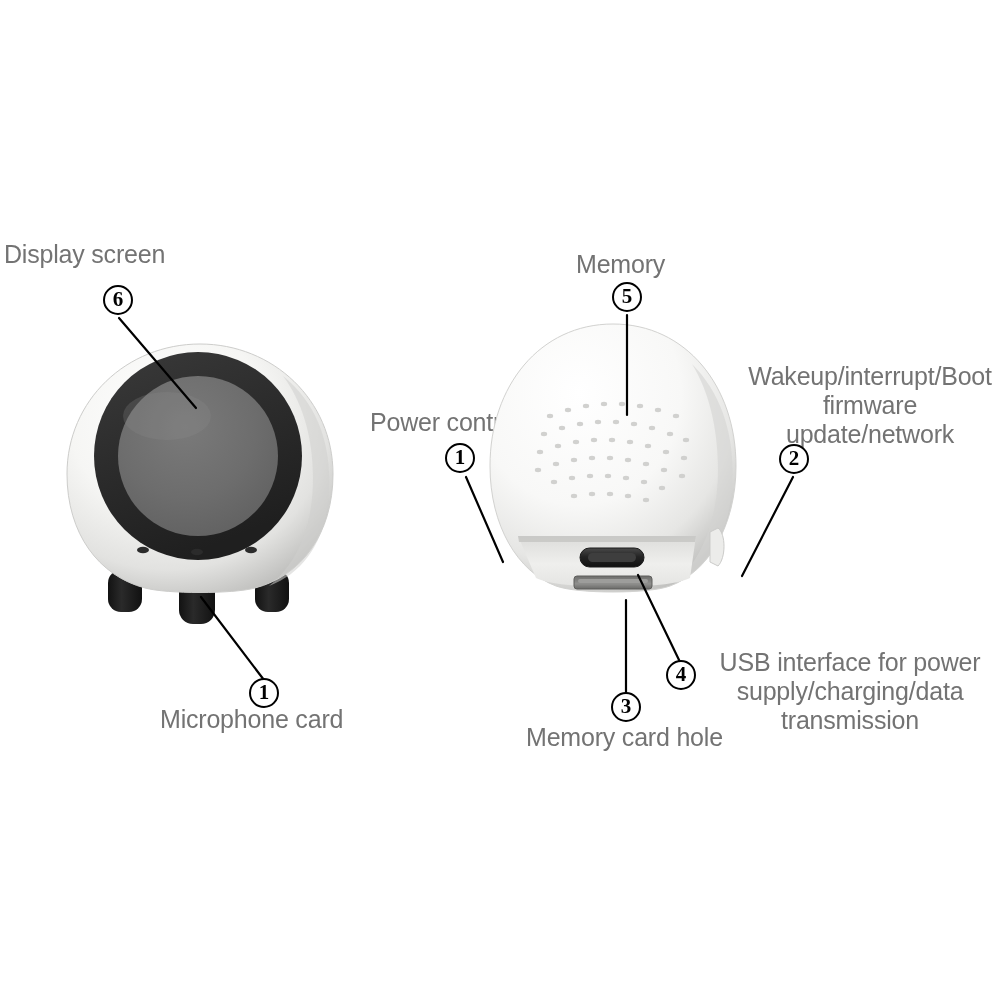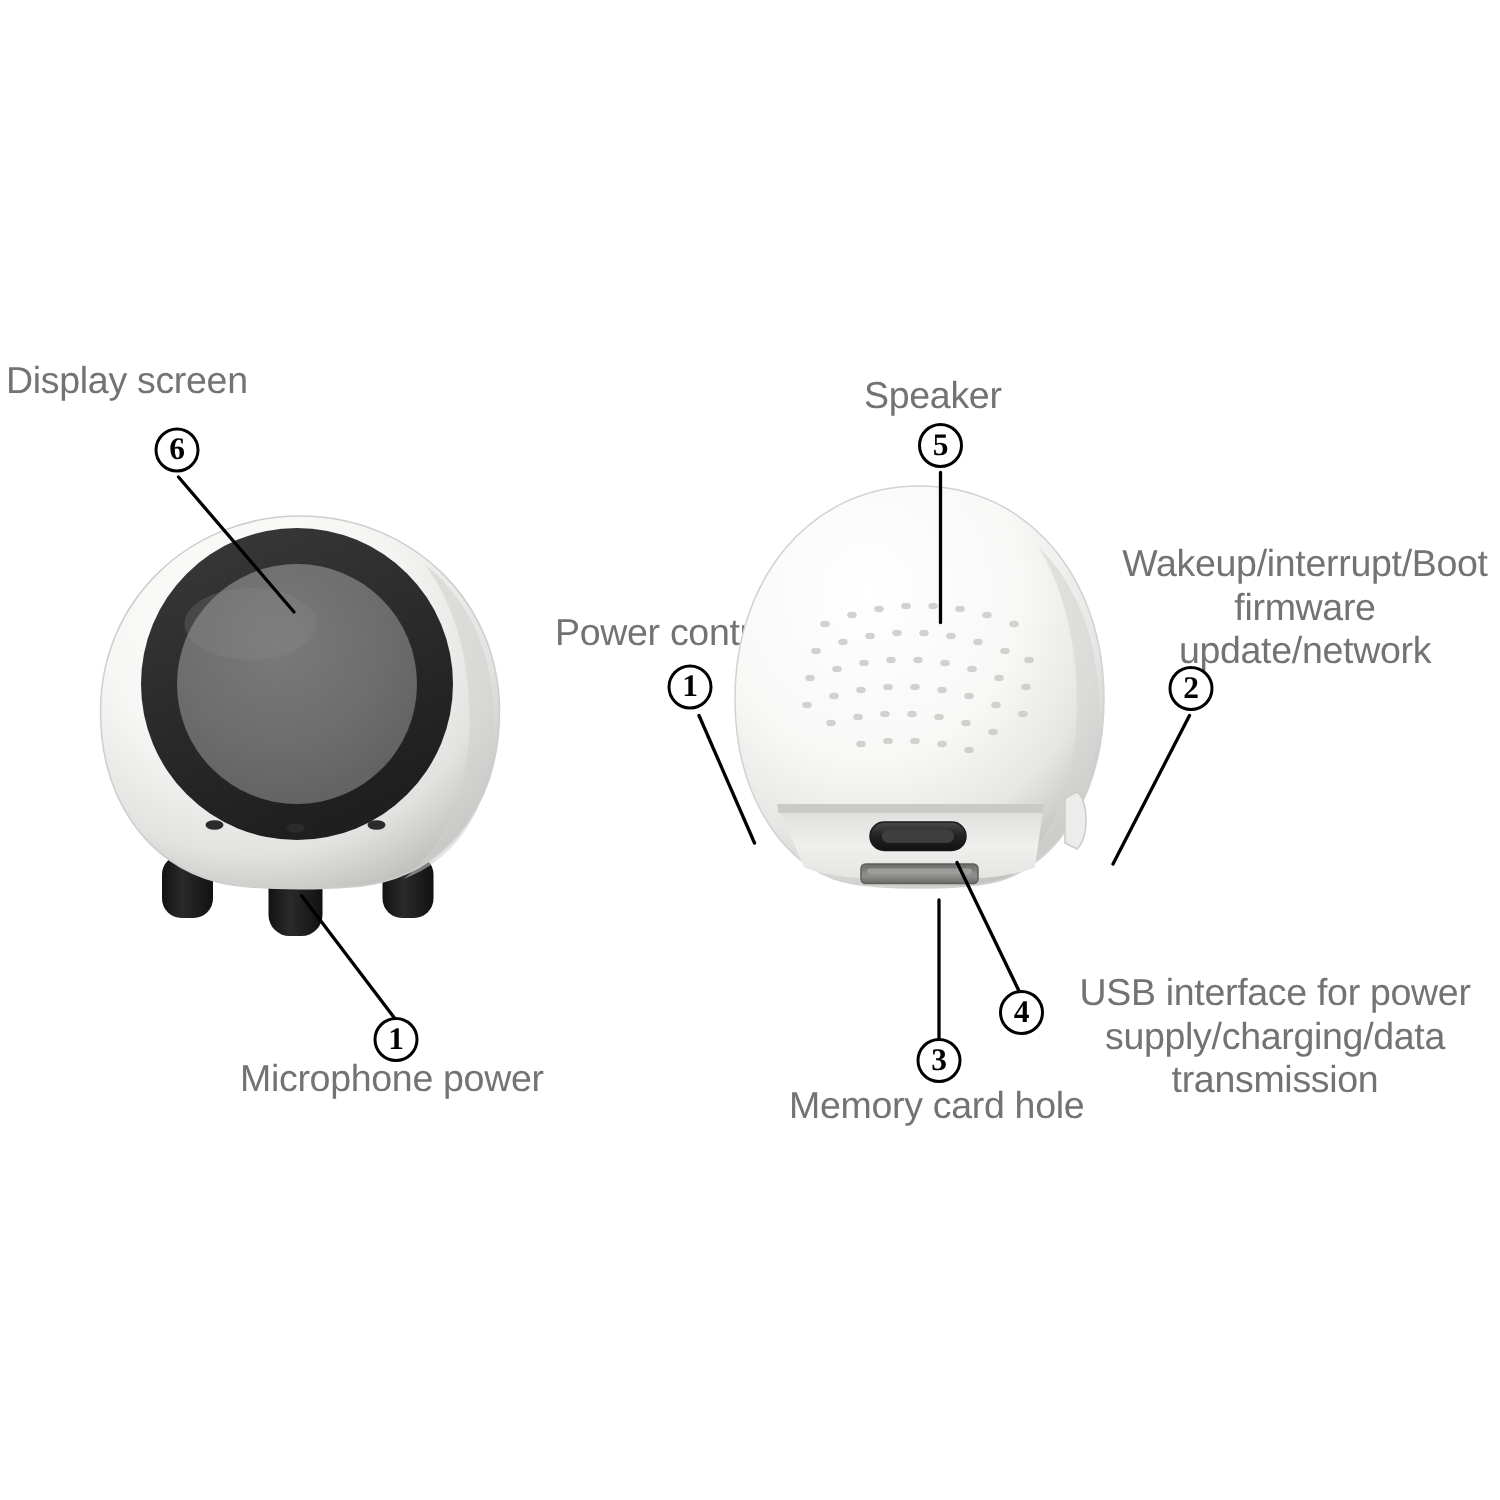--- a/index.html
+++ b/index.html
@@ -259,25 +259,25 @@
       <line x1="793" y1="477" x2="742" y2="576"></line>
 
       <line x1="626" y1="694" x2="626" y2="600"></line>
 
       <line x1="680" y1="662" x2="638" y2="575"></line>
     </g>
   </svg>
 
   <div class="callout-label left" style="left:4px;   top:240px;">Display screen</div>
 
-  <div class="callout-label left" style="left:160px; top:705px;">Microphone power</div>
+  <div class="callout-label left" style="left:160px; top:705px;">Microphone card</div>
 
   <div class="callout-label left" style="left:370px; top:408px;">Power control</div>
 
-  <div class="callout-label left" style="left:576px; top:250px;">Speaker</div>
+  <div class="callout-label left" style="left:576px; top:250px;">Memory</div>
 
   <div class="callout-label center" style="left:700px; top:648px; width:300px;">USB interface for power
 supply/charging/data
 transmission</div>
 
   <div class="callout-label center" style="left:742px; top:362px; width:256px;">Wakeup/interrupt/Boot
 firmware
 update/network</div>
 
   <div class="callout-label left" style="left:526px; top:723px;">Memory card hole</div>

